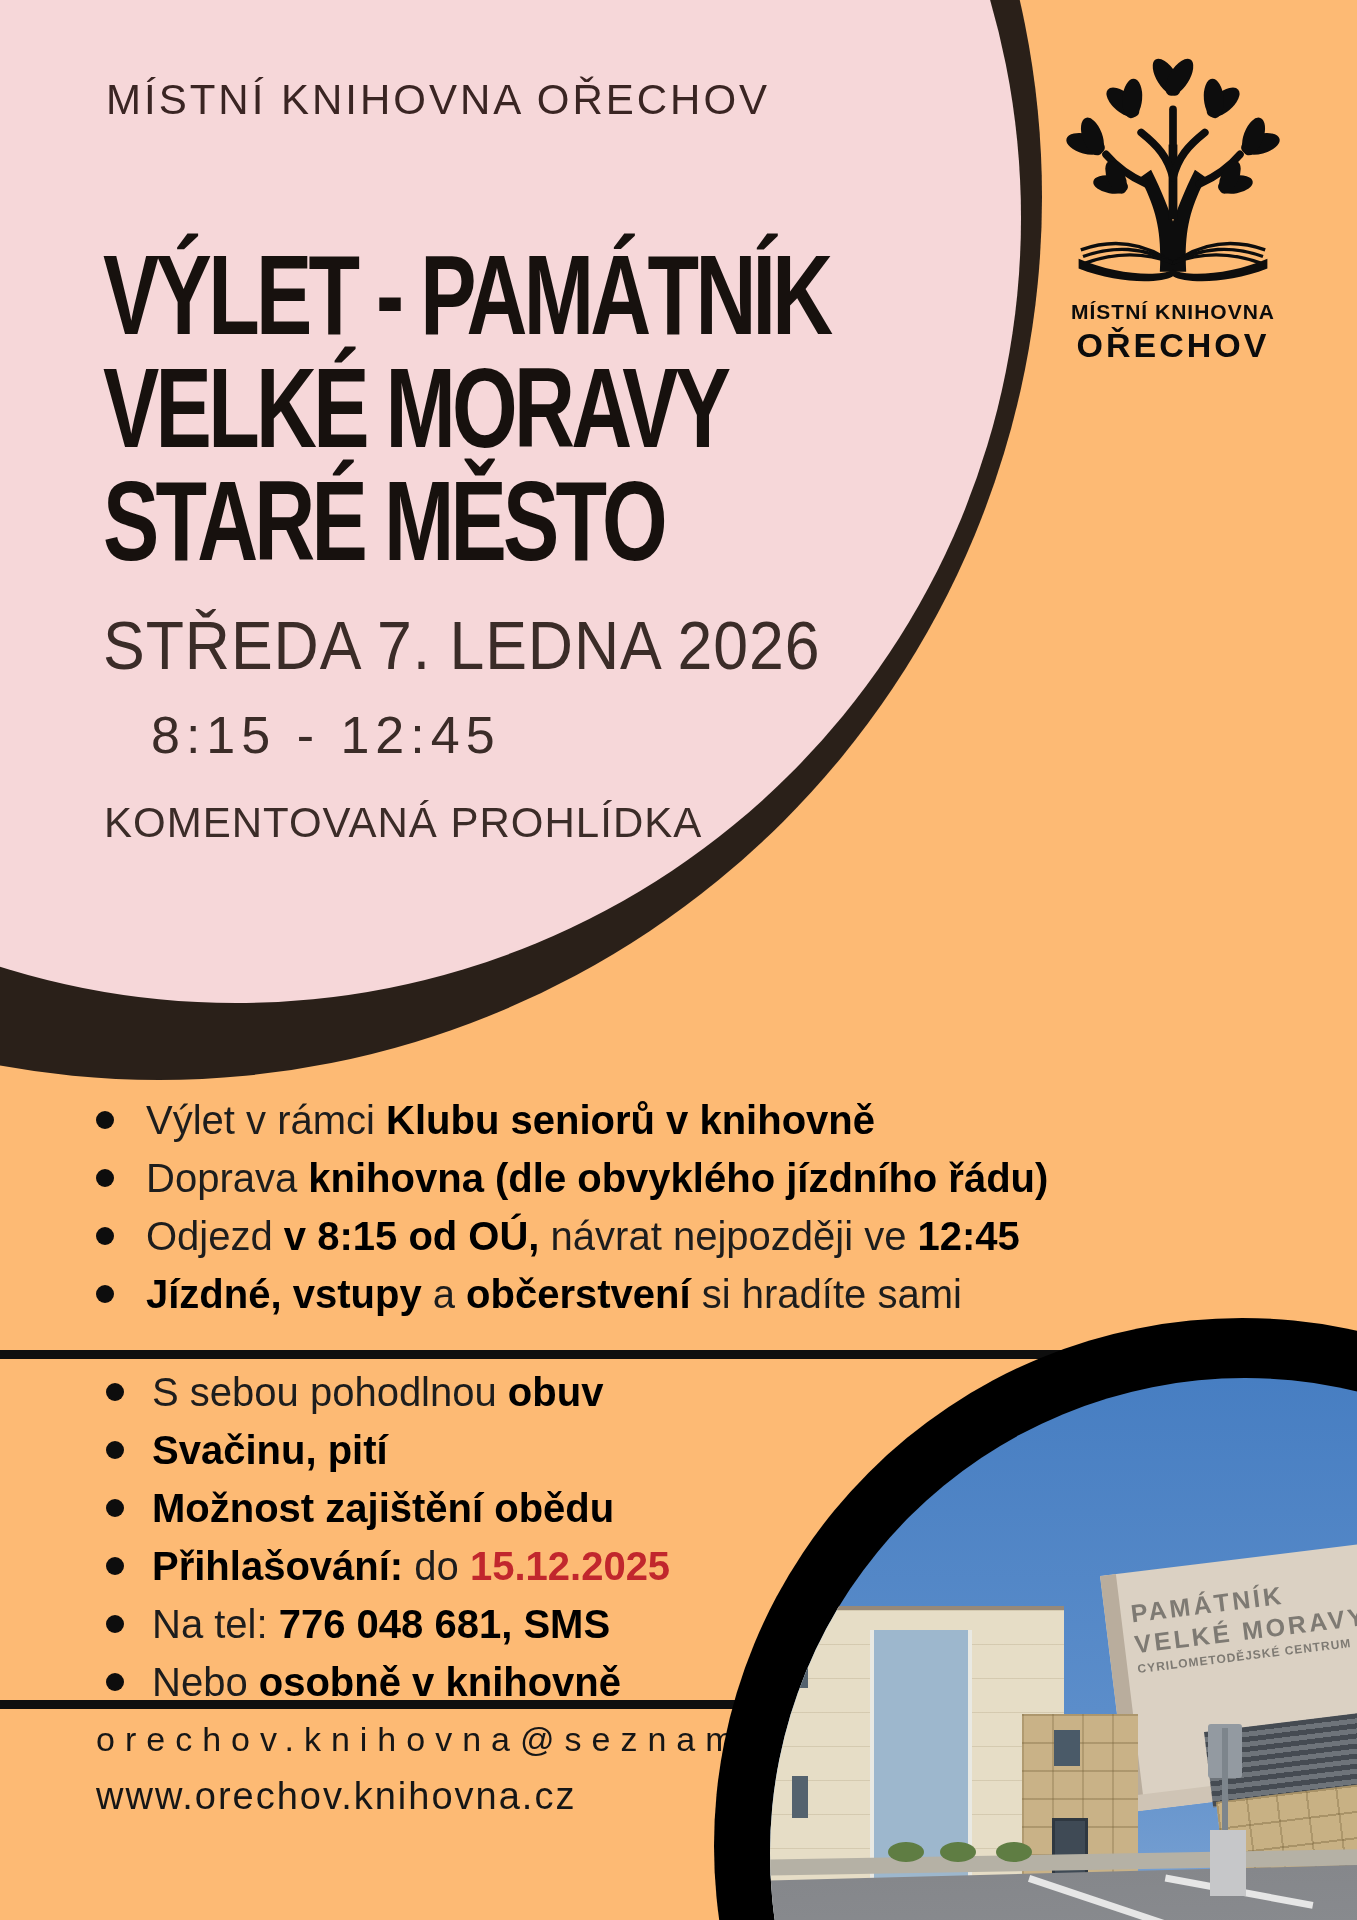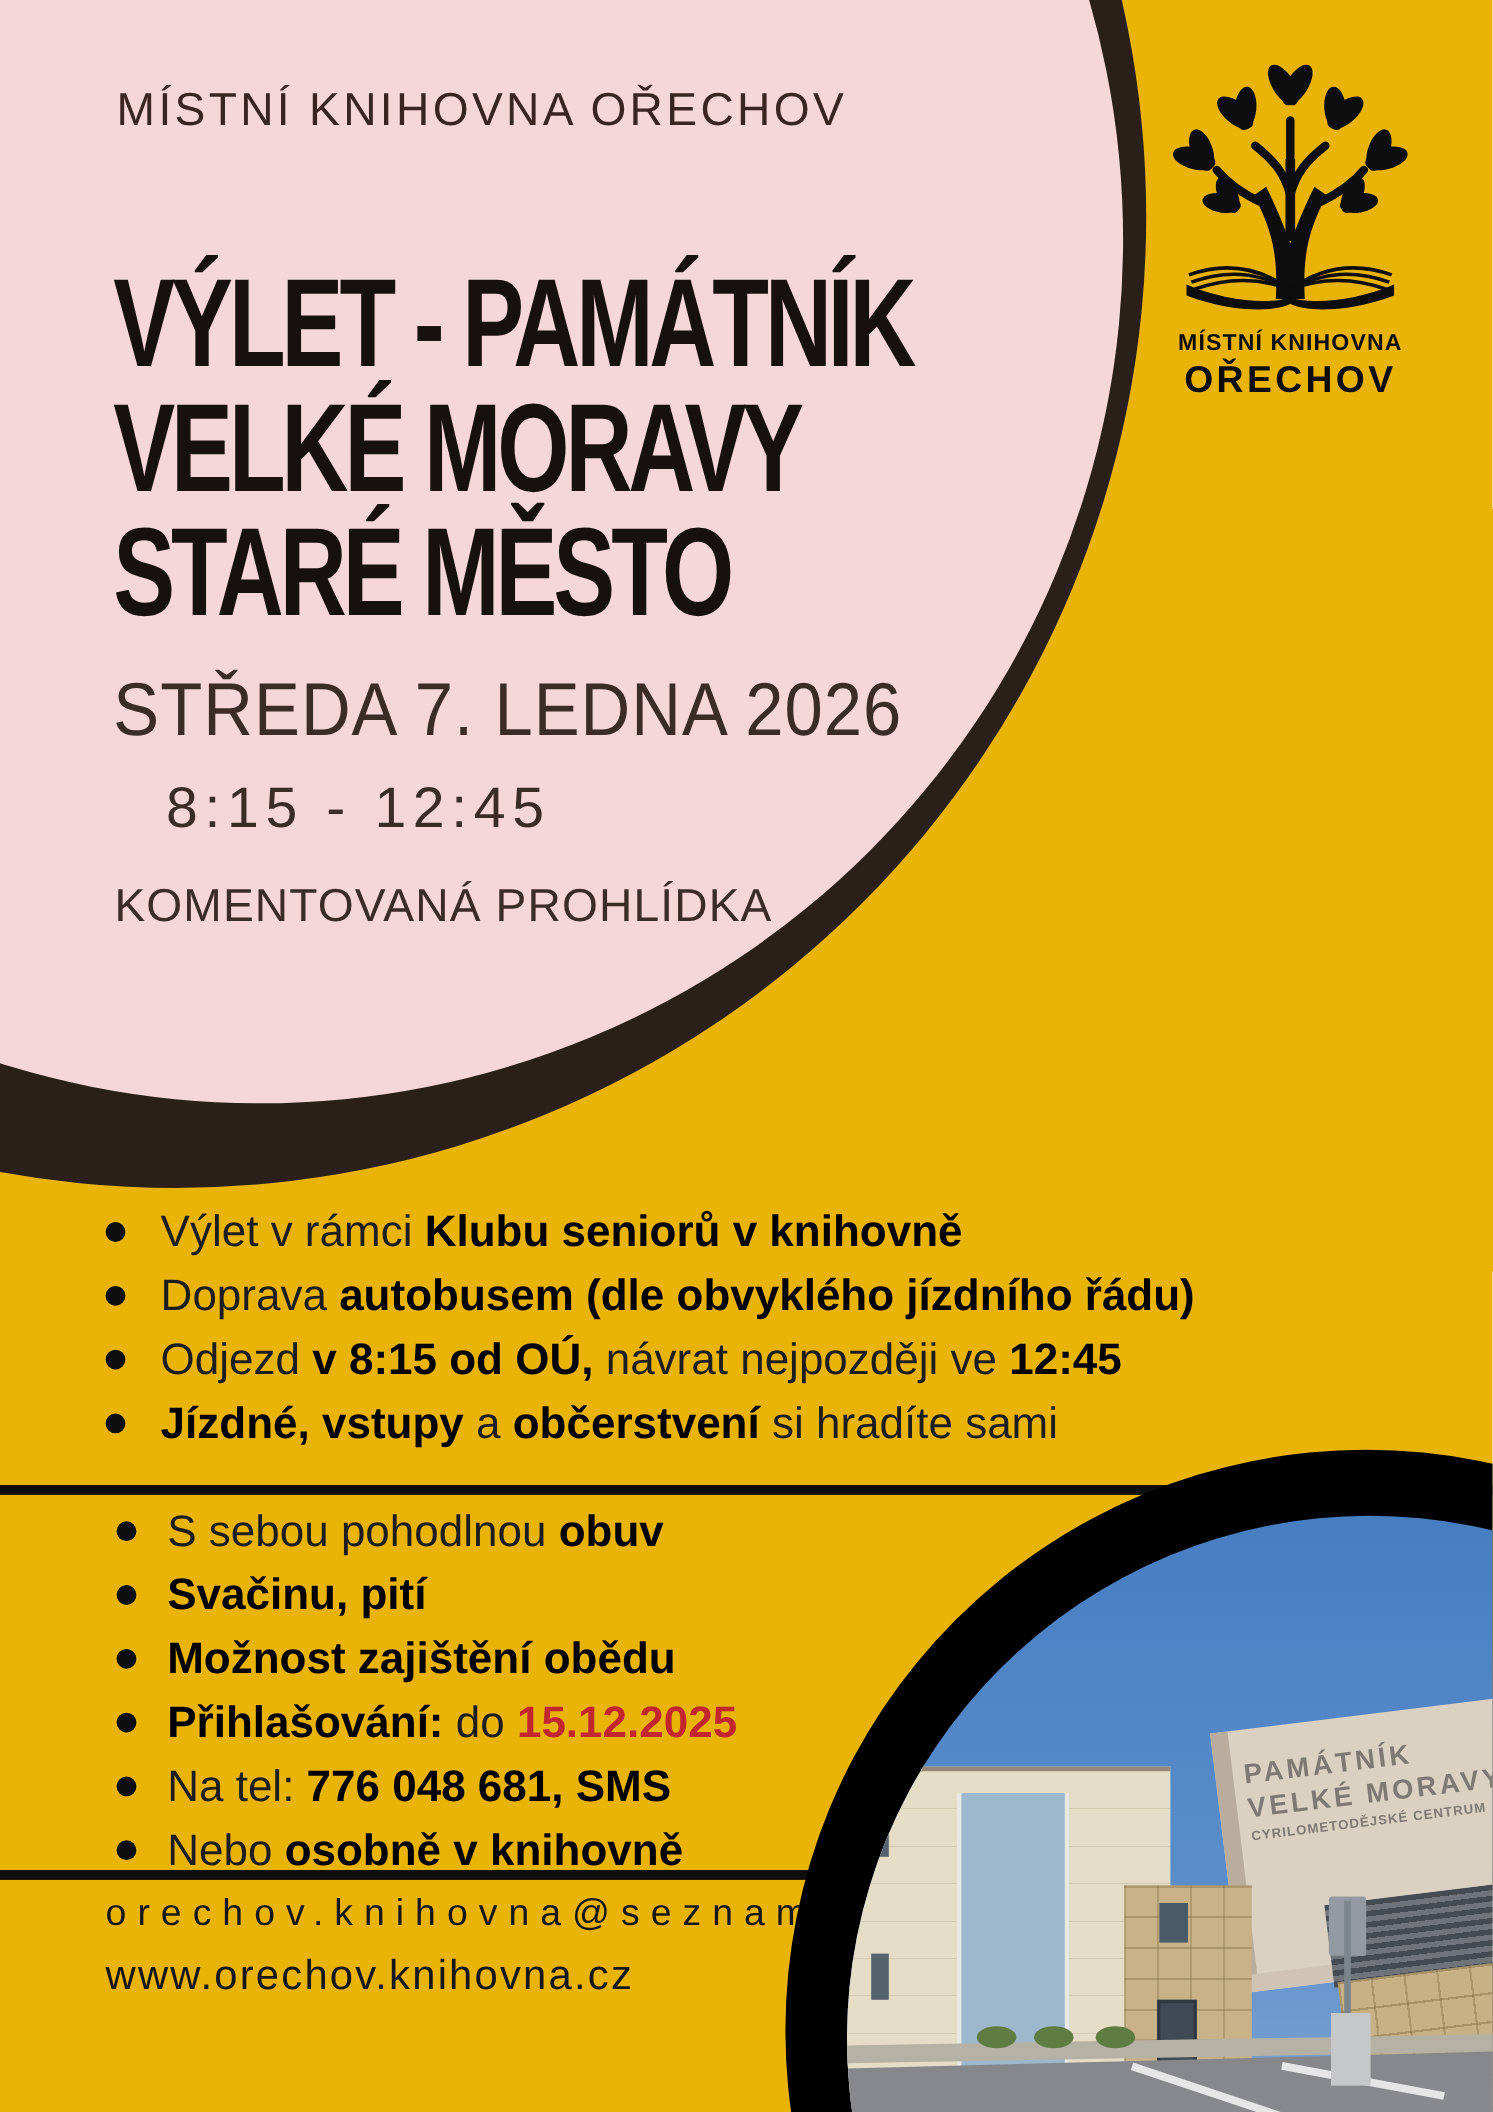--- a/index.html
+++ b/index.html
@@ -1,18 +1,18 @@
 <!DOCTYPE html>
 <html><head>
 <meta charset="utf-8">
 <style>
   html,body { margin:0; padding:0; background:#ffffff; }
   * { box-sizing:border-box; }
   .poster {
-    position:relative; width:1357px; height:1920px; background:#eab308;
+    position:relative; width:1357px; height:1920px; background:#fdba74;
     overflow:hidden; font-family:"Liberation Sans", sans-serif; color:#1d1d1d;
   }
   
   .dark-blob { position:absolute; left:-724px; top:-686px; width:1766px; height:1766px;
     border-radius:50%; background:#2a2019; }
   .pink-blob { position:absolute; left:-549px; top:-567px; width:1570px; height:1570px;
     border-radius:50%; background:#f6d7d9; }
   .kicker { position:absolute; left:106px; top:76px; font-size:42px; letter-spacing:3px;
     color:#3a2523; white-space:nowrap; }
   .title { position:absolute; left:103px; top:238px; font-weight:bold; color:#17110e;
@@ -175,21 +175,21 @@
         <path d="M100,196 C126,186 152,186 180,196"></path>
       </g>
       <path d="M14,192 C46,206 86,209 100,202 C114,209 154,206 186,192 L186,201 C150,215 112,215 100,208 C88,215 50,215 14,201 Z" fill="#0d0d0d"></path>
     </svg>
     <div class="logo-line1">MÍSTNÍ KNIHOVNA</div>
     <div class="logo-line2">OŘECHOV</div>
   </div>
 
   <ul class="blist" id="info-list">
       <li><span>Výlet v rámci </span><span class="b">Klubu seniorů v knihovně</span></li>
-      <li><span>Doprava </span><span class="b">autobusem (dle obvyklého jízdního řádu)</span></li>
+      <li><span>Doprava </span><span class="b">knihovna (dle obvyklého jízdního řádu)</span></li>
       <li><span>Odjezd </span><span class="b">v 8:15 od OÚ,</span><span> návrat nejpozději ve </span><span class="b">12:45</span></li>
       <li><span class="b">Jízdné, vstupy</span><span> a </span><span class="b">občerstvení</span><span> si hradíte sami</span></li>
     </ul>
 
   <div class="divider" id="divider-1"></div>
 
   <ul class="blist" id="bring-list">
       <li><span>S sebou pohodlnou </span><span class="b">obuv</span></li>
       <li><span class="b">Svačinu, pití</span></li>
       <li><span class="b">Možnost zajištění obědu</span></li>

